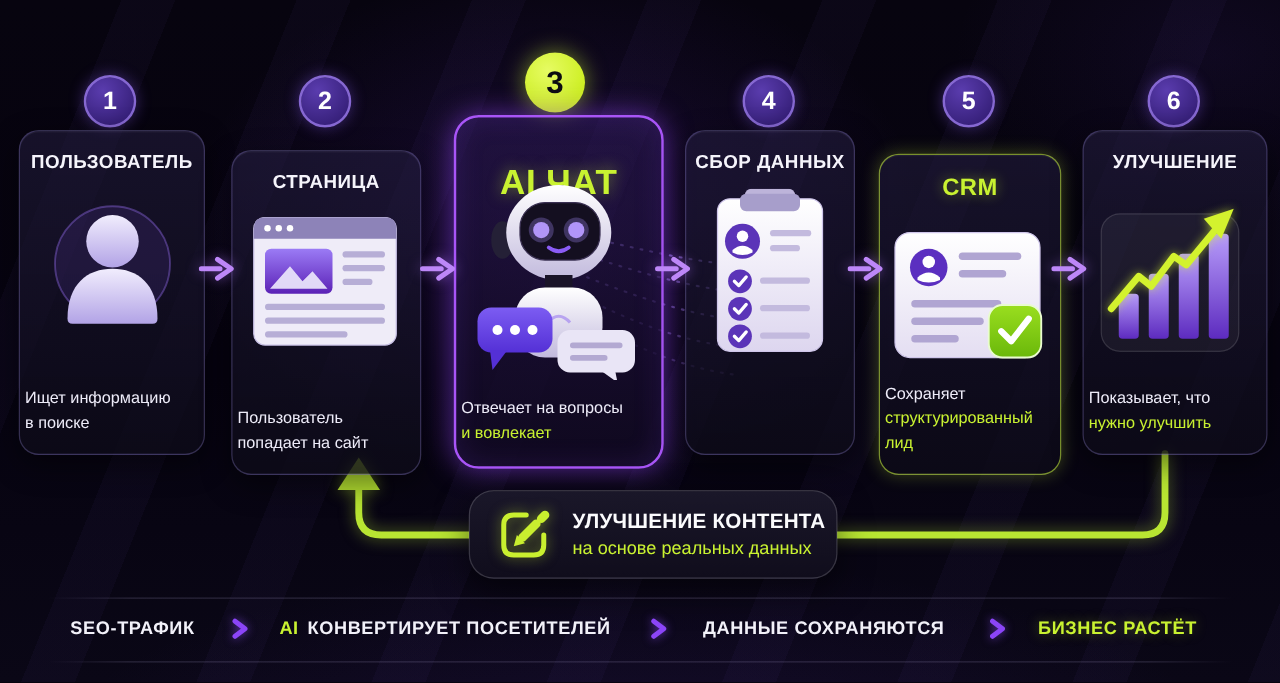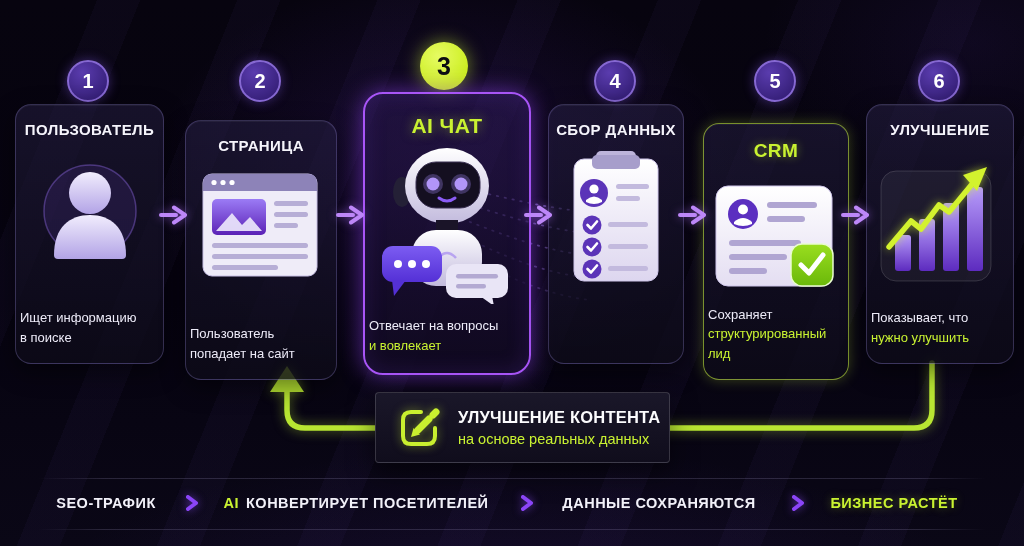--- a/index.html
+++ b/index.html
@@ -26,21 +26,21 @@
     box-shadow:0 0 22px rgba(150,70,250,.55), inset 0 0 22px rgba(120,60,220,.18);
   }
   .card.hl-lime{
     border:1px solid rgba(195,235,60,.6);
     box-shadow:0 0 14px rgba(185,230,50,.28), inset 0 1px 0 rgba(255,255,255,.05);
   }
   .card-title{
     position:absolute;top:16px;left:0;right:0;text-align:center;
     color:#f5f4fb;font-size:15px;font-weight:bold;letter-spacing:.4px;
   }
-  .card.hl-purple .card-title{top:20px;font-size:21px;color:#c9f231;text-shadow:0 0 12px rgba(200,240,50,.5);}
+  .card.hl-purple .card-title{top:36px;font-size:28px;color:#c9f231;text-shadow:0 0 12px rgba(200,240,50,.5);}
   .card-title.lime{font-size:19px;color:#c9f231;text-shadow:0 0 10px rgba(200,240,50,.45);}
   .caption{
     position:absolute;left:4px;right:4px;bottom:16px;text-align:left;
     color:#edebf8;font-size:13px;line-height:1.5;
   }
   .caption .accent{color:#c9f231;}
   .icon-wrap{position:absolute;left:0;right:0;display:flex;justify-content:center;}
   
   .badge{
     position:absolute;width:42px;height:42px;border-radius:50%;
@@ -53,21 +53,21 @@
   .badge.lime{
     width:48px;height:48px;border:none;color:#0c0c10;font-size:25px;
     background:radial-gradient(circle at 38% 30%, #e6fb63, #cdef22 70%);
     box-shadow:0 0 18px rgba(200,240,50,.55);
   }
   
   .flow-arrow{position:absolute;pointer-events:none;filter:drop-shadow(0 0 5px rgba(170,110,250,.6));}
   .overlay{position:absolute;left:0;top:0;pointer-events:none;}
   
   .pill{
-    position:absolute;left:375px;top:392px;width:295px;height:71px;border-radius:4px;
+    position:absolute;left:375px;top:392px;width:295px;height:71px;border-radius:20px;
     background:linear-gradient(180deg,#1a1729,#100d1c);
     border:1px solid rgba(255,255,255,.16);
     box-shadow:0 10px 26px rgba(0,0,0,.5);
     display:flex;align-items:center;box-sizing:border-box;padding:0 14px 0 20px;
   }
   .pill-text{margin-left:16px;}
   .pill-title{color:#fbfbfd;font-size:16.5px;font-weight:bold;letter-spacing:.2px;white-space:nowrap;}
   .pill-sub{color:#c9f231;font-size:14.5px;margin-top:4px;white-space:nowrap;}
   
   .divider{position:absolute;height:1px;left:38px;right:38px;

